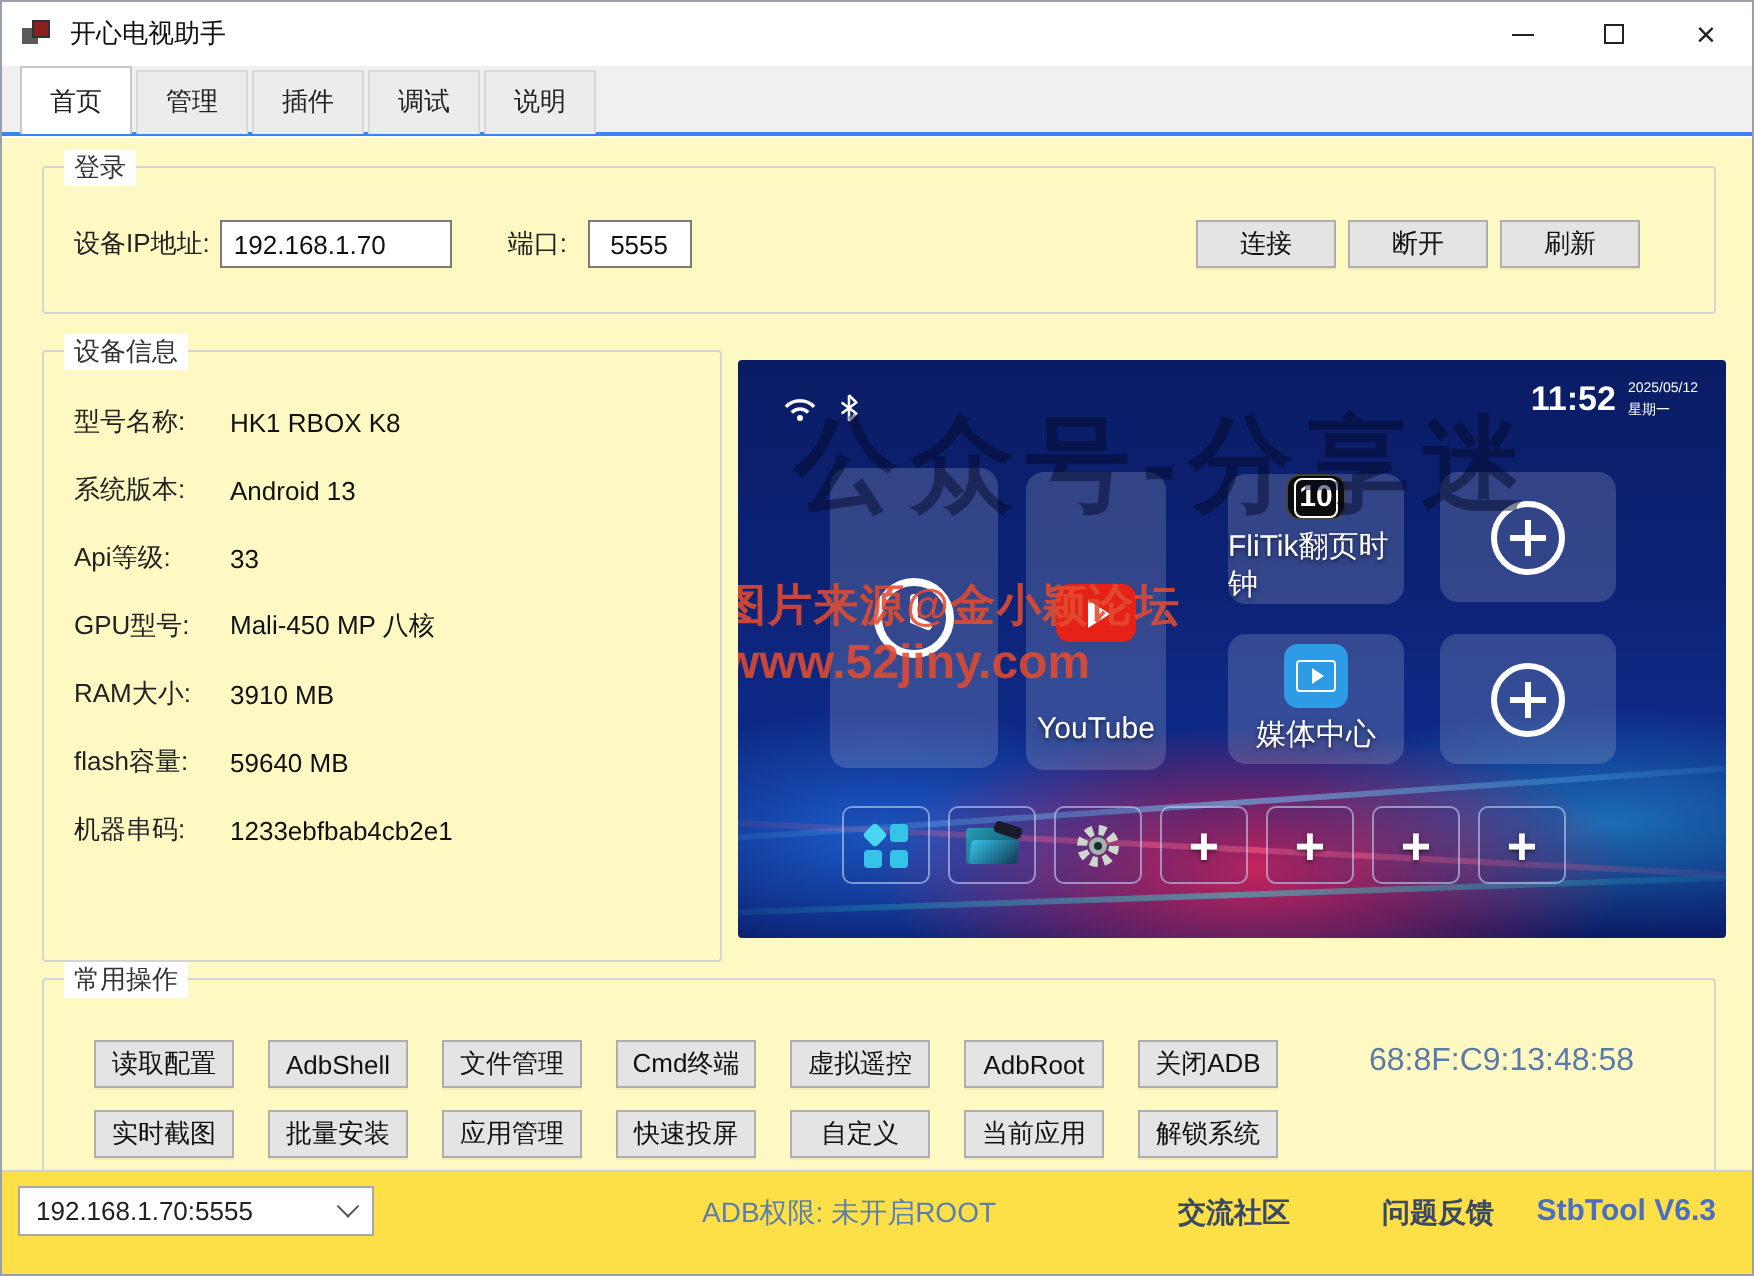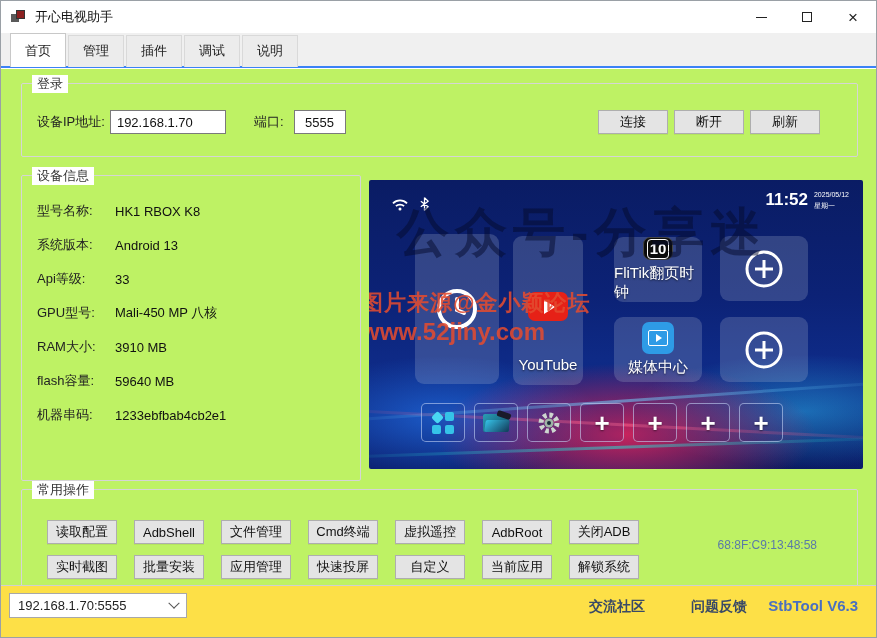--- a/index.html
+++ b/index.html
@@ -17,21 +17,21 @@
   .min-glyph { width:11px; height:1px; background:#222; display:block; }
   .max-glyph { width:10px; height:10px; border:1px solid #222; display:block; }
   .close-glyph { font-size:17px; line-height:1; }
 
   
   .tabstrip { position:absolute; top:32px; left:0; right:0; height:35px; background:#f0f0f0; border-bottom:2px solid #3b82f6; padding-left:9px; display:flex; align-items:flex-end; }
   .tab { font-size:13px; color:#222; padding:6px 14px 7px; border:1px solid #d9d9d9; border-bottom:none; background:#ececec; margin-right:2px; position:relative; top:1px; }
   .tab.active { background:#fff; padding-top:8px; border-color:#c8c8c8; z-index:2; }
 
   
-  .content { position:absolute; top:68px; left:0; right:0; bottom:38px; background:#bef264; }
+  .content { position:absolute; top:68px; left:0; right:0; bottom:38px; background:#fef9c3; }
 
   .groupbox { position:absolute; border:1px solid #d5d5d5; border-radius:2px; }
   .groupbox > .gb-label { position:absolute; top:-9px; left:10px; background:#fff; padding:0 5px; font-size:13px; color:#333; }
 
   .gb-login { left:20px; top:14px; width:837px; height:74px; }
   .login-row { position:absolute; top:26px; left:15px; right:15px; display:flex; align-items:center; }
   .field-label { font-size:13px; color:#222; }
   .textbox { height:24px; border:1px solid #7a7a7a; background:#fff; font-size:13px; color:#111; padding:0 6px; font-family:"Liberation Sans",sans-serif; }
   .ip-input { width:116px; margin-left:5px; }
   .port-input { width:52px; margin-left:10px; text-align:center; }
@@ -44,21 +44,21 @@
   .dev-rows { position:absolute; top:18px; left:15px; right:10px; display:flex; flex-direction:column; }
   .dev-row { display:flex; height:34px; align-items:center; font-size:13px; }
   .dev-label { width:78px; color:#222; }
   .dev-value { color:#111; }
 
   .gb-ops { left:20px; top:420px; width:837px; height:106px; }
   .ops-row { position:absolute; left:25px; display:flex; gap:17px; }
   .ops-row1 { top:30px; }
   .ops-row2 { top:65px; }
   .ops-btn { width:70px; }
-  .mac-text { position:absolute; right:40px; top:48px; font-size:12px; color:#5a7aa8; }
+  .mac-text { position:absolute; right:40px; top:32px; font-size:16px; color:#5a7aa8; }
 
   
   .tv { position:absolute; left:368px; top:111px; width:494px; height:289px; overflow:hidden; border-radius:2px;
         background:
           radial-gradient(ellipse 55% 35% at 52% 88%, rgba(232,36,90,0.85), rgba(232,36,90,0) 70%),
           radial-gradient(ellipse 45% 30% at 15% 82%, rgba(33,110,228,0.75), rgba(33,110,228,0) 70%),
           radial-gradient(ellipse 50% 28% at 88% 80%, rgba(40,170,235,0.55), rgba(40,170,235,0) 70%),
           radial-gradient(ellipse 60% 40% at 70% 100%, rgba(10,25,90,0.9), rgba(10,25,90,0) 75%),
           linear-gradient(180deg, #0a1c64 0%, #0c2276 40%, #0e2a86 62%, #0b2070 100%);
   }
@@ -341,18 +341,19 @@
       <span class="mac-text">68:8F:C9:13:48:58</span>
     </div>
 
   </div>
 
   <div class="statusbar">
     <div class="device-select">
       <span>192.168.1.70:5555</span>
       <span class="chevron"></span>
     </div>
+    <span class="adb-status">ADB权限: 未开启ROOT</span>
     <span class="sb-link link-community">交流社区</span>
     <span class="sb-link link-feedback">问题反馈</span>
     <span class="sb-version">StbTool V6.3</span>
   </div>
 
 </div>
 
 </body></html>

